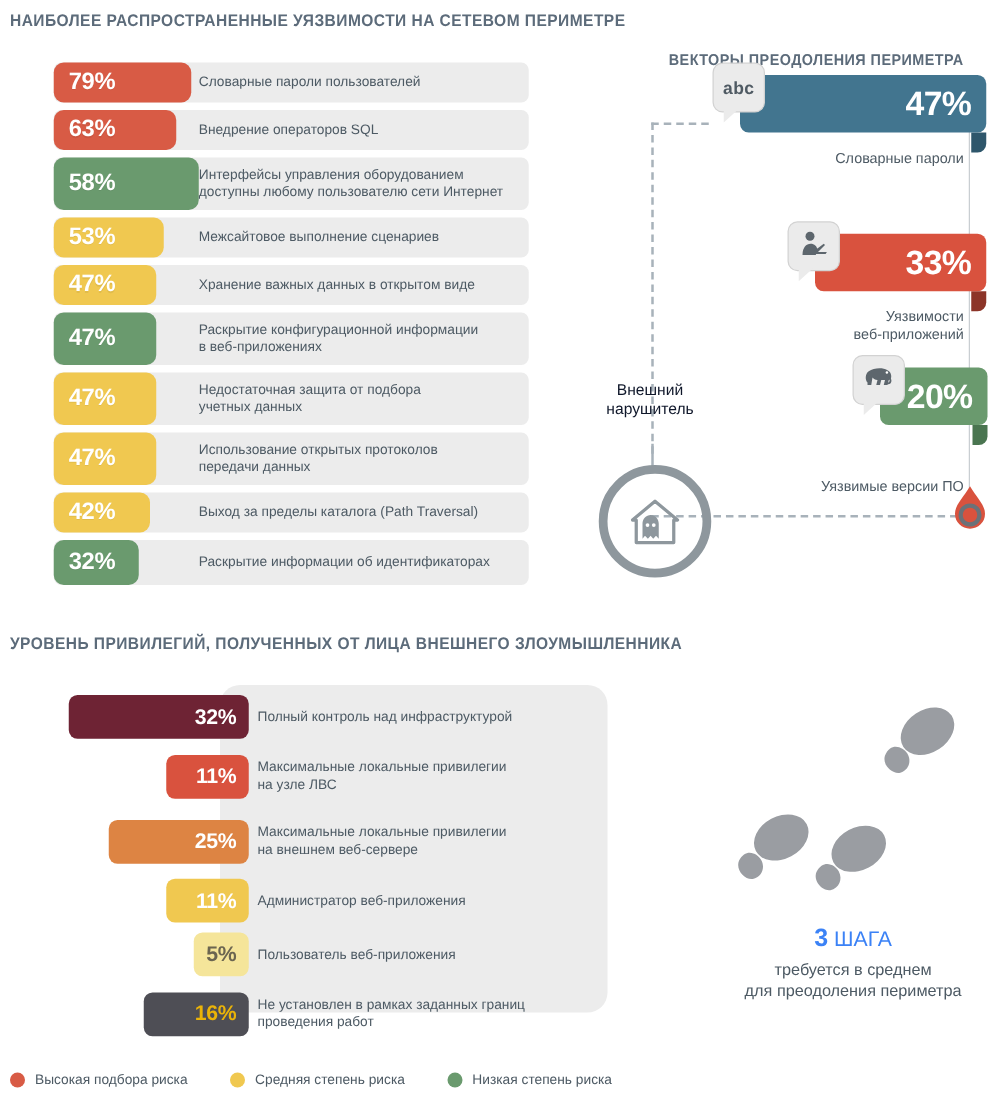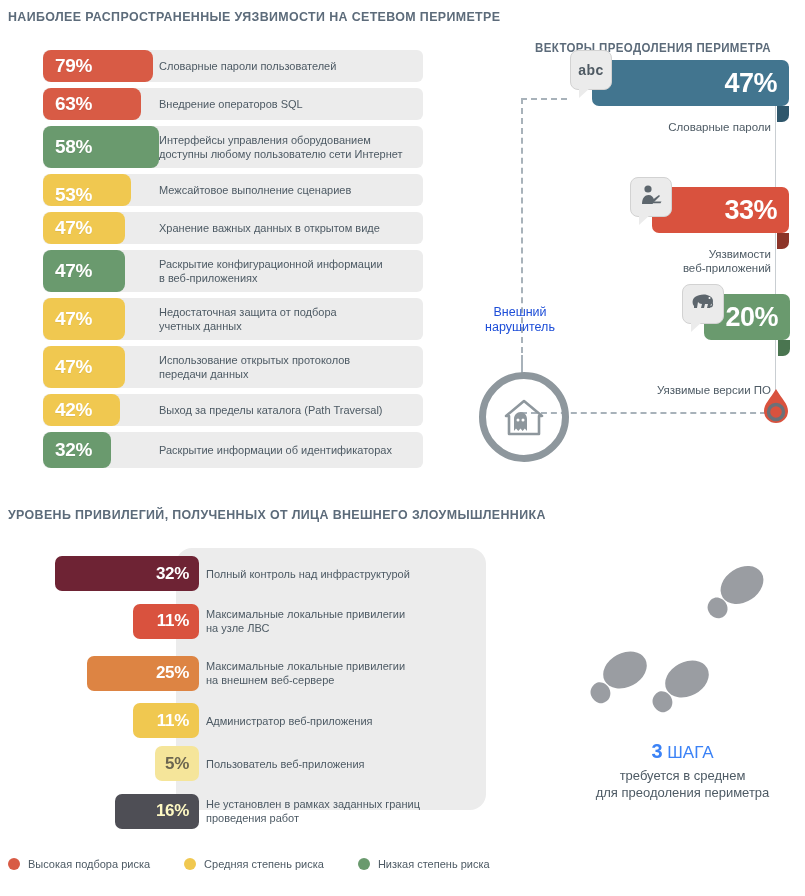--- a/index.html
+++ b/index.html
@@ -105,21 +105,21 @@
     border-right:11px solid transparent;
     border-top:10px solid #ebebeb;
   }
   .bubble .abc{
     font-size:14px;font-weight:bold;color:#4f5a63;letter-spacing:.4px;
   }
 
   
   .ext-label{
     position:absolute;left:-55px;top:245px;width:150px;text-align:center;
-    font-size:12.5px;line-height:15px;color:#1d4ed8;white-space:pre-line;
+    font-size:12.5px;line-height:15px;color:#0f172a;white-space:pre-line;
   }
   .ext-stub{
     position:absolute;left:21px;top:295px;width:0;height:20px;
     border-left:2px solid #a8b2ba;
   }
   .ext-circle{
     position:absolute;left:-21px;top:312px;width:76px;height:76px;
     border:7px solid #8e979d;border-radius:50%;
     display:flex;align-items:center;justify-content:center;
   }
@@ -195,21 +195,21 @@
       <div class="trow" style="height: 42px;">
         <div class="ttrack" style="background: rgb(236, 236, 236);"></div>
         <div class="tbar" style="width: 116px; background: rgb(106, 154, 110);">
           <span class="pct">58%</span>
         </div>
         <div class="tlabel">Интерфейсы управления оборудованием
 доступны любому пользователю сети Интернет</div>
       </div>
       <div class="trow" style="height: 32px;">
         <div class="ttrack" style="background: rgb(236, 236, 236);"></div>
-        <div class="tbar" style="width: 88px; background: rgb(240, 200, 80); align-items: flex-end;">
+        <div class="tbar" style="width: 88px; background: rgb(240, 200, 80);">
           <span class="pct">53%</span>
         </div>
         <div class="tlabel">Межсайтовое выполнение сценариев</div>
       </div>
       <div class="trow" style="height: 32px;">
         <div class="ttrack" style="background: rgb(236, 236, 236);"></div>
         <div class="tbar" style="width: 82px; background: rgb(240, 200, 80);">
           <span class="pct">47%</span>
         </div>
         <div class="tlabel">Хранение важных данных в открытом виде</div>
@@ -358,21 +358,21 @@
         <div class="pbarwrap" style="top: 0px;">
           <div class="pbar" style="width: 44px; background: rgb(245, 229, 154);">
             <span class="ppct" style="color: rgb(107, 101, 80);">5%</span>
           </div>
         </div>
         <div class="plabel">Пользователь веб-приложения</div>
       </div>
       <div class="prow" style="position: absolute; left: 0px; top: 241px; width: 420px; height: 44px;">
         <div class="pbarwrap" style="top: 4.5px;">
           <div class="pbar" style="width: 84px; background: rgb(78, 78, 85);">
-            <span class="ppct" style="color: #fef9c3;">16%</span>
+            <span class="ppct" style="color: #eab308;">16%</span>
           </div>
         </div>
         <div class="plabel">Не установлен в рамках заданных границ
 проведения работ</div>
       </div>
     </div>
 
   <div id="steps">
     <svg width="245" height="190" viewBox="0 0 245 190">
       <g fill="#9a9da2">

